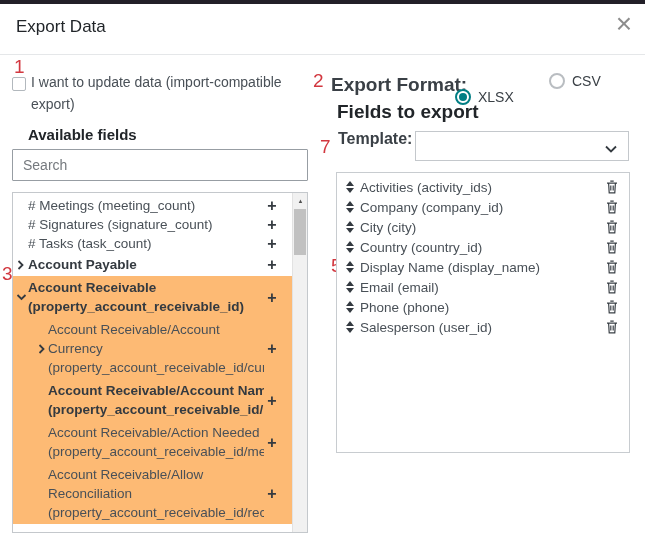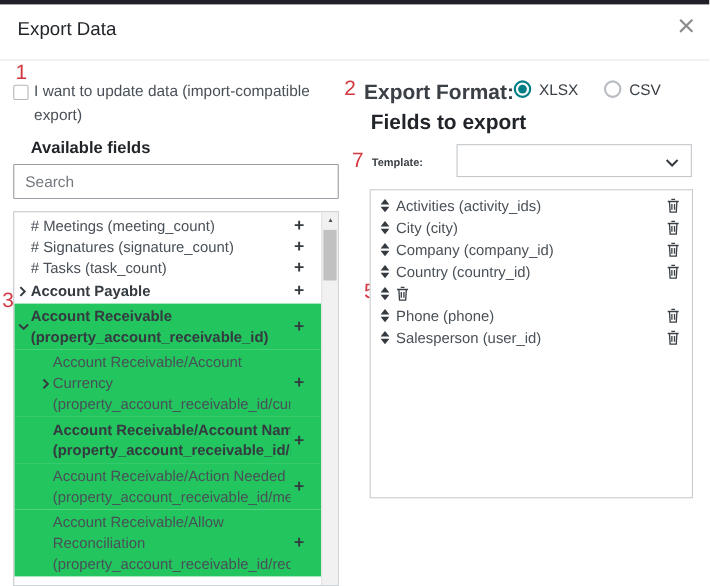--- a/index.html
+++ b/index.html
@@ -27,51 +27,51 @@
   .search { position:absolute; left:12px; top:149px; width:296px; height:32px;
     border:1px solid #979da3; border-radius:1px; padding:0 10px; font-size:14px;
     color:#495057; font-family:"Liberation Sans", sans-serif; outline:none; }
   .search::placeholder { color:#75797e; }
 
   .lbox { position:absolute; left:12px; top:192px; width:296px; height:341px;
     border:1px solid #c4c8cc; background:#fff; overflow:hidden; }
   .lcontent { position:absolute; left:0; top:0; width:279px; padding-top:3px; }
   .lrow { display:flex; align-items:center; line-height:19px; font-size:13.5px; color:#495057; }
   .lrow.multi { padding:2px 0; }
-  .lrow.hl { background:#22c55e; }
+  .lrow.hl { background:#fdba74; }
   .lrow.bold .lline { font-weight:700; color:#343a40; }
   .llines { flex:1; position:relative; padding-left:15px; min-width:0; }
   .llines.ind { padding-left:35px; }
   .lline { white-space:nowrap; overflow:hidden; }
   .chev { position:absolute; left:3px; top:50%; transform:translateY(-50%); display:flex; }
   .llines.ind .chev { left:24px; }
   .plus { width:16px; margin-right:12px; text-align:center; font-size:16px;
     font-weight:700; color:#343a40; cursor:pointer; flex:none; }
 
   
   .sbar { position:absolute; right:0; top:0; width:15px; height:100%; background:#f1f1f1;
     border-left:1px solid #e2e2e2; }
   .sbar-up { position:absolute; left:0; top:0; width:15px; height:15px; display:flex;
     align-items:center; justify-content:center; font-size:6px; color:#505050; }
   .sbar-thumb { position:absolute; left:1px; top:16px; width:12px; height:46px; background:#c1c1c1; }
 
   
   .fmt-label { position:absolute; left:331px; top:74px; font-size:19px; font-weight:700; color:#3a4046; }
   .radio-item { position:absolute; top:73px; display:flex; align-items:center; gap:7px;
     font-size:14px; color:#3a4046; cursor:pointer; }
-  .radio-item.xlsx { left:467px; }
+  .radio-item.xlsx { left:455px;margin-top:16px; }
   .radio-item.csv  { left:549px; }
   .radio { width:16px; height:16px; border-radius:50%; border:2px solid #b9bdc1;
     background:#fff; position:relative; flex:none; }
   .radio.sel { border-color:#017e84; }
   .radio.sel::after { content:""; position:absolute; left:2px; top:2px; width:8px; height:8px;
     border-radius:50%; background:#017e84; }
 
   .fte-head { position:absolute; left:337px; top:101px; font-size:19px; font-weight:700; color:#212529; }
-  .tmpl-label { position:absolute; left:338px; top:143px; font-size:10px; font-weight:600; color:#3a4046; }
+  .tmpl-label { position:absolute; left:338px; top:130px; font-size:16px; font-weight:600; color:#3a4046; }
   .tmpl-select { position:absolute; left:415px; top:131px; width:214px; height:30px;
     border:1px solid #c4c8cc; background:#fff; cursor:pointer; }
   .tmpl-select .dd { position:absolute; right:10px; top:9px; }
   .tmpl-value { position:absolute; left:8px; top:6px; font-size:13.5px; color:#495057; }
 
   .rbox { position:absolute; left:336px; top:172px; width:294px; height:281px;
     border:1px solid #c8ccd0; background:#fff; overflow:hidden; }
   .rlist { padding-top:4px; }
   .rrow { display:flex; align-items:center; height:20px; font-size:13.5px; color:#495057; }
   .drag { width:10px; margin-left:8px; margin-right:5px; display:flex; flex-direction:column;
@@ -225,56 +225,69 @@
             <svg width="12" height="14" viewBox="0 0 12 14">
               <path d="M1 3.2 H11 M4.3 1.2 H7.7 M2.6 3.2 L3.2 12.8 H8.8 L9.4 3.2 M4.8 5.4 V10.6 M7.2 5.4 V10.6" fill="none" stroke="#3a4046" stroke-width="1.2"></path>
             </svg>
           </span>
         </div>
         <div class="rrow">
           <span class="drag">
             <span class="tri-up"></span>
             <span class="tri-dn"></span>
           </span>
+          <span class="rlabel">Company (company_id)</span>
+          <span class="trash">
+            <svg width="12" height="14" viewBox="0 0 12 14">
+              <path d="M1 3.2 H11 M4.3 1.2 H7.7 M2.6 3.2 L3.2 12.8 H8.8 L9.4 3.2 M4.8 5.4 V10.6 M7.2 5.4 V10.6" fill="none" stroke="#3a4046" stroke-width="1.2"></path>
+            </svg>
+          </span>
+        </div>
+        <div class="rrow">
+          <span class="drag">
+            <span class="tri-up"></span>
+            <span class="tri-dn"></span>
+          </span>
           <span class="rlabel">City (city)</span>
           <span class="trash">
             <svg width="12" height="14" viewBox="0 0 12 14">
               <path d="M1 3.2 H11 M4.3 1.2 H7.7 M2.6 3.2 L3.2 12.8 H8.8 L9.4 3.2 M4.8 5.4 V10.6 M7.2 5.4 V10.6" fill="none" stroke="#3a4046" stroke-width="1.2"></path>
             </svg>
           </span>
         </div>
         <div class="rrow">
           <span class="drag">
             <span class="tri-up"></span>
             <span class="tri-dn"></span>
           </span>
-          <span class="rlabel">Company (company_id)</span>
-          <span class="trash">
-            <svg width="12" height="14" viewBox="0 0 12 14">
-              <path d="M1 3.2 H11 M4.3 1.2 H7.7 M2.6 3.2 L3.2 12.8 H8.8 L9.4 3.2 M4.8 5.4 V10.6 M7.2 5.4 V10.6" fill="none" stroke="#3a4046" stroke-width="1.2"></path>
-            </svg>
-          </span>
-        </div>
-        <div class="rrow">
-          <span class="drag">
-            <span class="tri-up"></span>
-            <span class="tri-dn"></span>
-          </span>
           <span class="rlabel">Country (country_id)</span>
           <span class="trash">
             <svg width="12" height="14" viewBox="0 0 12 14">
               <path d="M1 3.2 H11 M4.3 1.2 H7.7 M2.6 3.2 L3.2 12.8 H8.8 L9.4 3.2 M4.8 5.4 V10.6 M7.2 5.4 V10.6" fill="none" stroke="#3a4046" stroke-width="1.2"></path>
             </svg>
           </span>
         </div>
         <div class="rrow">
           <span class="drag">
             <span class="tri-up"></span>
             <span class="tri-dn"></span>
           </span>
+          <span class="rlabel">Display Name (display_name)</span>
+          <span class="trash">
+            <svg width="12" height="14" viewBox="0 0 12 14">
+              <path d="M1 3.2 H11 M4.3 1.2 H7.7 M2.6 3.2 L3.2 12.8 H8.8 L9.4 3.2 M4.8 5.4 V10.6 M7.2 5.4 V10.6" fill="none" stroke="#3a4046" stroke-width="1.2"></path>
+            </svg>
+          </span>
+        </div>
+        <div class="rrow">
+          <span class="drag">
+            <span class="tri-up"></span>
+            <span class="tri-dn"></span>
+          </span>
+          <span class="rlabel">Email (email)</span>
           <span class="trash">
             <svg width="12" height="14" viewBox="0 0 12 14">
               <path d="M1 3.2 H11 M4.3 1.2 H7.7 M2.6 3.2 L3.2 12.8 H8.8 L9.4 3.2 M4.8 5.4 V10.6 M7.2 5.4 V10.6" fill="none" stroke="#3a4046" stroke-width="1.2"></path>
             </svg>
           </span>
         </div>
         <div class="rrow">
           <span class="drag">
             <span class="tri-up"></span>
             <span class="tri-dn"></span>

